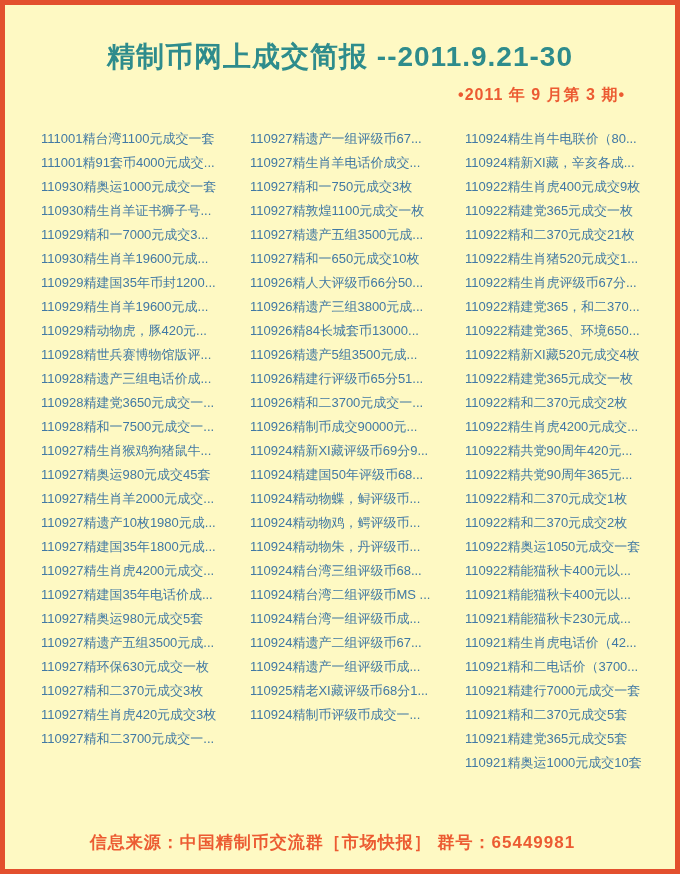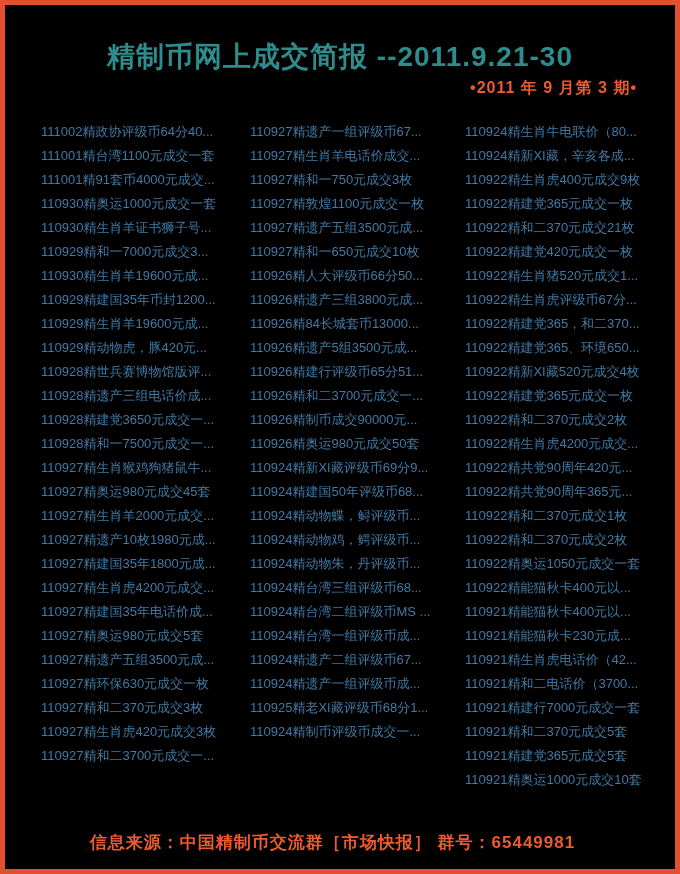--- a/index.html
+++ b/index.html
@@ -5,37 +5,37 @@
   html, body { margin: 0; padding: 0; }
   body {
     width: 680px; height: 874px;
     background: #ffffff;
     font-family: "Liberation Sans", sans-serif;
   }
   .page {
     box-sizing: border-box;
     width: 680px; height: 874px;
     border: 5px solid #E3502E;
-    background: #000000;
+    background: #fef9c3;
     position: relative;
     overflow: hidden;
   }
   .title {
     margin-top: 33px;
     text-align: center;
     font-size: 28px;
     font-weight: bold;
     color: #2E8C8C;
     letter-spacing: 1px;
     white-space: nowrap;
   }
   .subtitle {
-    margin-top: 2px;
+    margin-top: 9px;
     text-align: right;
-    padding-right: 38px;
+    padding-right: 50px;
     font-size: 16px;
     font-weight: bold;
     color: #EC5B32;
     letter-spacing: 1px;
     white-space: nowrap;
   }
   .columns {
     display: flex;
     margin-top: 21px;
     padding-left: 36px;
@@ -68,21 +68,20 @@
   }
 </style>
 </head>
 <body>
 
 <div class="page">
   <div class="title">精制币网上成交简报 --2011.9.21-30</div>
   <div class="subtitle">•2011 年 9 月第 3 期•</div>
   <div class="columns">
     <ul class="col col-1">
-        <li>111002精政协评级币64分40...</li>
         <li>111001精台湾1100元成交一套</li>
         <li>111001精91套币4000元成交...</li>
         <li>110930精奥运1000元成交一套</li>
         <li>110930精生肖羊证书狮子号...</li>
         <li>110929精和一7000元成交3...</li>
         <li>110930精生肖羊19600元成...</li>
         <li>110929精建国35年币封1200...</li>
         <li>110929精生肖羊19600元成...</li>
         <li>110929精动物虎，豚420元...</li>
         <li>110928精世兵赛博物馆版评...</li>
@@ -110,41 +109,39 @@
         <li>110927精敦煌1100元成交一枚</li>
         <li>110927精遗产五组3500元成...</li>
         <li>110927精和一650元成交10枚</li>
         <li>110926精人大评级币66分50...</li>
         <li>110926精遗产三组3800元成...</li>
         <li>110926精84长城套币13000...</li>
         <li>110926精遗产5组3500元成...</li>
         <li>110926精建行评级币65分51...</li>
         <li>110926精和二3700元成交一...</li>
         <li>110926精制币成交90000元...</li>
-        <li>110926精奥运980元成交50套</li>
         <li>110924精新XI藏评级币69分9...</li>
         <li>110924精建国50年评级币68...</li>
         <li>110924精动物蝶，鲟评级币...</li>
         <li>110924精动物鸡，鳄评级币...</li>
         <li>110924精动物朱，丹评级币...</li>
         <li>110924精台湾三组评级币68...</li>
         <li>110924精台湾二组评级币MS ...</li>
         <li>110924精台湾一组评级币成...</li>
         <li>110924精遗产二组评级币67...</li>
         <li>110924精遗产一组评级币成...</li>
         <li>110925精老XI藏评级币68分1...</li>
         <li>110924精制币评级币成交一...</li>
       </ul>
     <ul class="col col-3">
         <li>110924精生肖牛电联价（80...</li>
         <li>110924精新XI藏，辛亥各成...</li>
         <li>110922精生肖虎400元成交9枚</li>
         <li>110922精建党365元成交一枚</li>
         <li>110922精和二370元成交21枚</li>
-        <li>110922精建党420元成交一枚</li>
         <li>110922精生肖猪520元成交1...</li>
         <li>110922精生肖虎评级币67分...</li>
         <li>110922精建党365，和二370...</li>
         <li>110922精建党365、环境650...</li>
         <li>110922精新XI藏520元成交4枚</li>
         <li>110922精建党365元成交一枚</li>
         <li>110922精和二370元成交2枚</li>
         <li>110922精生肖虎4200元成交...</li>
         <li>110922精共党90周年420元...</li>
         <li>110922精共党90周年365元...</li>

